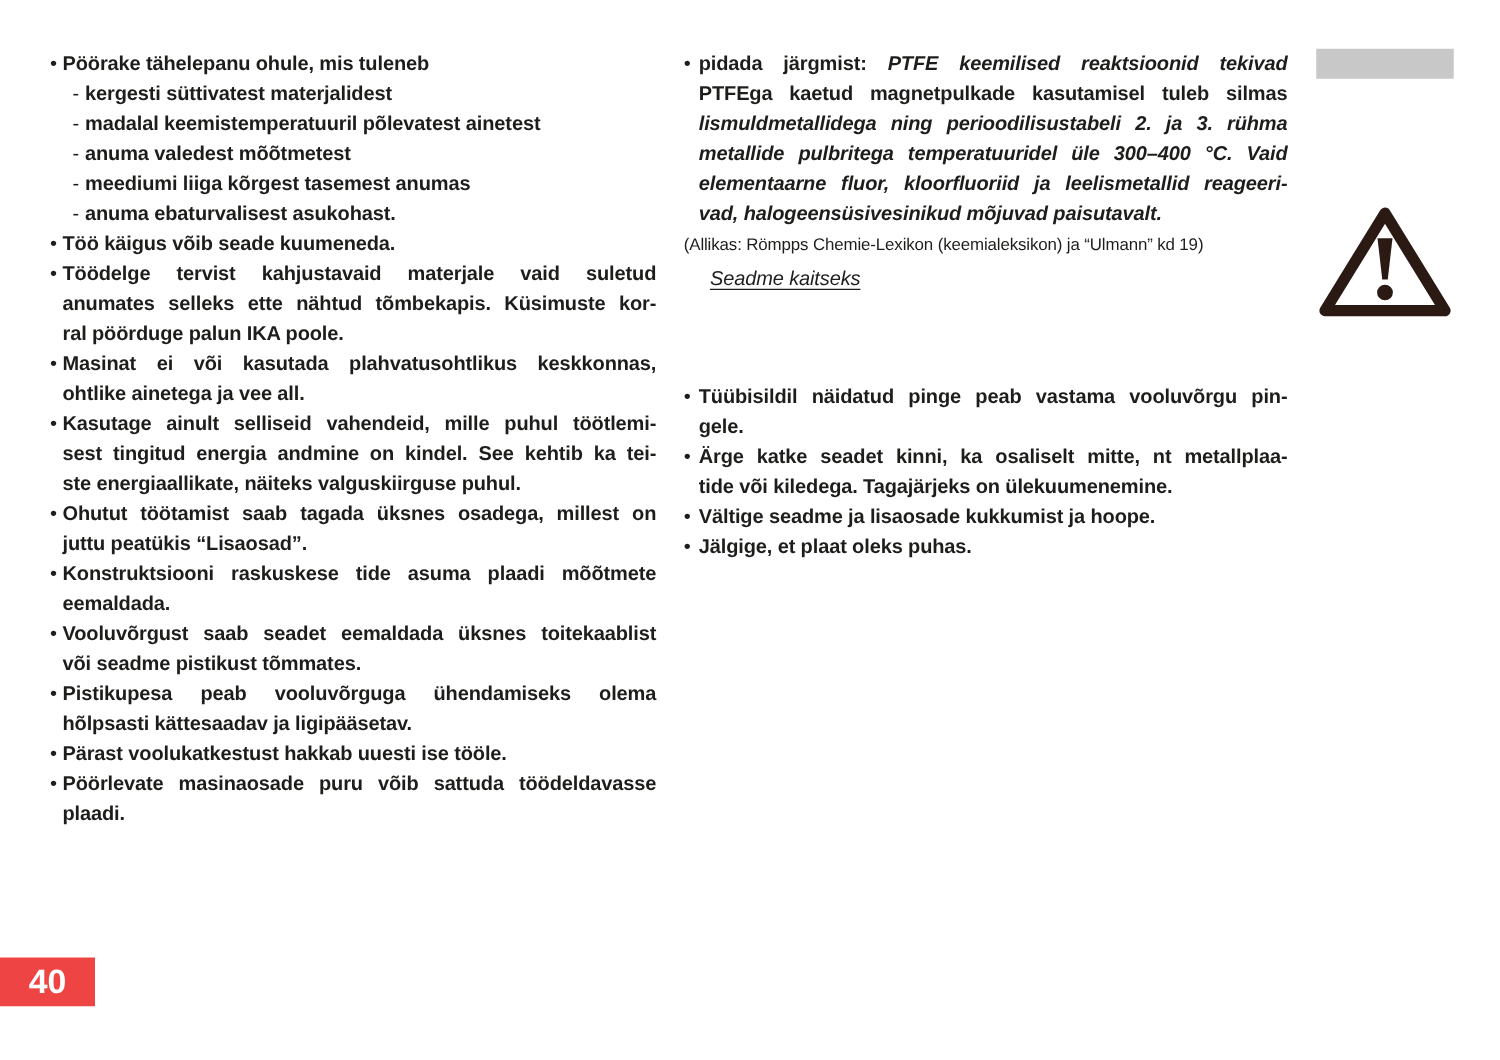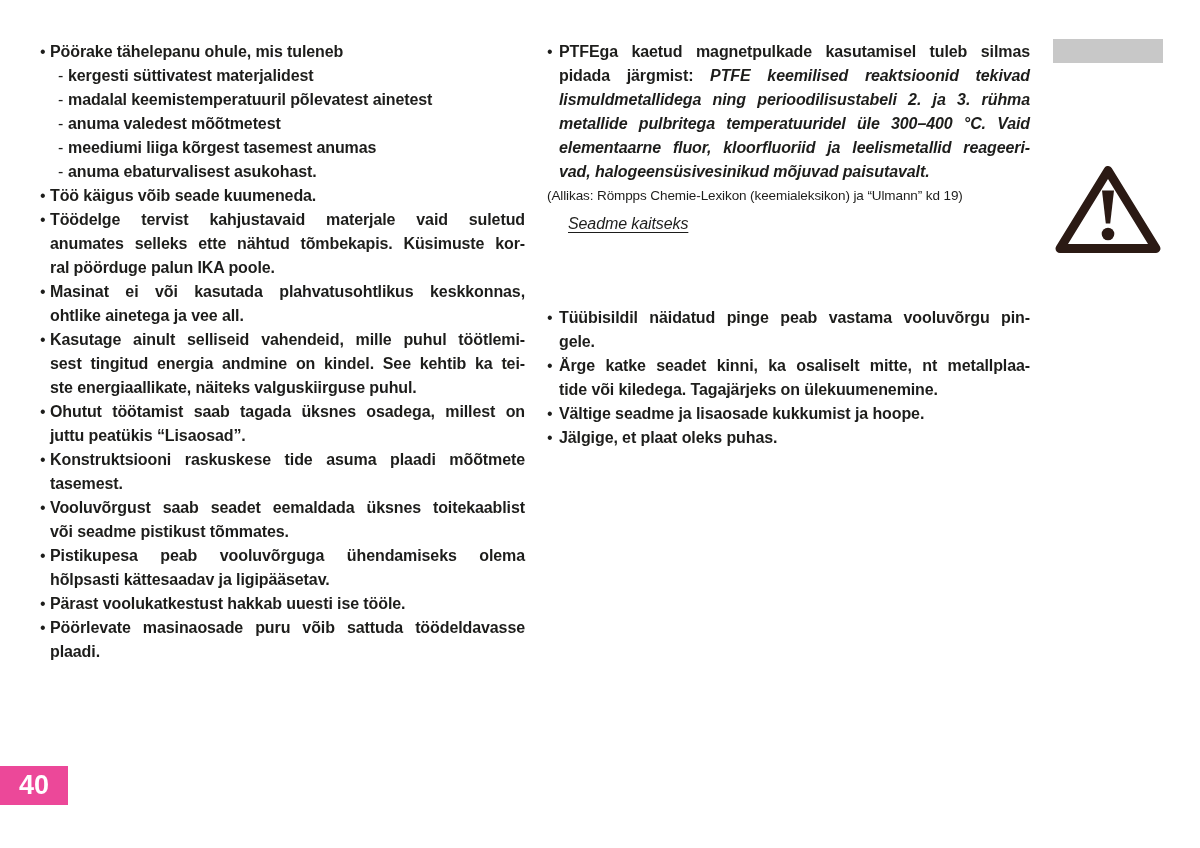--- a/index.html
+++ b/index.html
@@ -54,22 +54,22 @@
   .warning-wrap {
     position: absolute;
     left: 1052px; top: 162px;
     width: 112px; height: 95px;
   }
   .warning-wrap svg { display: block; width: 100%; height: 100%; }
 
   .page-num {
     position: absolute;
     left: 0; top: 766px;
-    width: 68px; height: 39px;
-    background: #ec4899;
+    width: 76px; height: 39px;
+    background: #ef4444;
     color: #ffffff;
     font-size: 27px;
     font-weight: bold;
     display: flex;
     align-items: center;
     justify-content: center;
   }
 </style>
 </head>
 <body>
@@ -123,21 +123,21 @@
         <div class="line">ste energiaallikate, näiteks valguskiirguse puhul.</div>
       </div>
       <div class="item">
         <span class="marker">•</span>
         <div class="line just">Ohutut töötamist saab tagada üksnes osadega, millest on</div>
         <div class="line">juttu peatükis “Lisaosad”.</div>
       </div>
       <div class="item">
         <span class="marker">•</span>
         <div class="line just">Konstruktsiooni raskuskese tide asuma plaadi mõõtmete</div>
-        <div class="line">tasemest.</div>
+        <div class="line">eemaldada.</div>
       </div>
       <div class="item">
         <span class="marker">•</span>
         <div class="line just">Vooluvõrgust saab seadet eemaldada üksnes toitekaablist</div>
         <div class="line">või seadme pistikust tõmmates.</div>
       </div>
       <div class="item">
         <span class="marker">•</span>
         <div class="line just">Pistikupesa peab vooluvõrguga ühendamiseks olema</div>
         <div class="line">hõlpsasti kättesaadav ja ligipääsetav.</div>
@@ -149,22 +149,22 @@
       <div class="item">
         <span class="marker">•</span>
         <div class="line just">Pöörlevate masinaosade puru võib sattuda töödeldavasse</div>
         <div class="line">plaadi.</div>
       </div>
     </div>
 
   <div class="col col-right" id="right-col">
       <div class="item">
         <span class="marker">•</span>
+        <div class="line just"><span>pidada järgmist: </span><span class="it">PTFE keemilised reaktsioonid tekivad</span></div>
         <div class="line just">PTFEga kaetud magnetpulkade kasutamisel tuleb silmas</div>
-        <div class="line just"><span>pidada järgmist: </span><span class="it">PTFE keemilised reaktsioonid tekivad</span></div>
         <div class="line just"><span class="it">lismuldmetallidega ning perioodilisustabeli 2. ja 3. rühma</span></div>
         <div class="line just"><span class="it">metallide pulbritega temperatuuridel üle 300–400 °C. Vaid</span></div>
         <div class="line just"><span class="it">elementaarne fluor, kloorfluoriid ja leelismetallid reageeri-</span></div>
         <div class="line"><span class="it">vad, halogeensüsivesinikud mõjuvad paisutavalt.</span></div>
       </div>
       <div class="source">(Allikas: Römpps Chemie-Lexikon (keemialeksikon) ja “Ulmann” kd 19)</div>
       <div class="heading-row"><span class="heading">Seadme kaitseks</span></div>
       <div style="height: 70px;"></div>
       <div class="item">
         <span class="marker">•</span>

